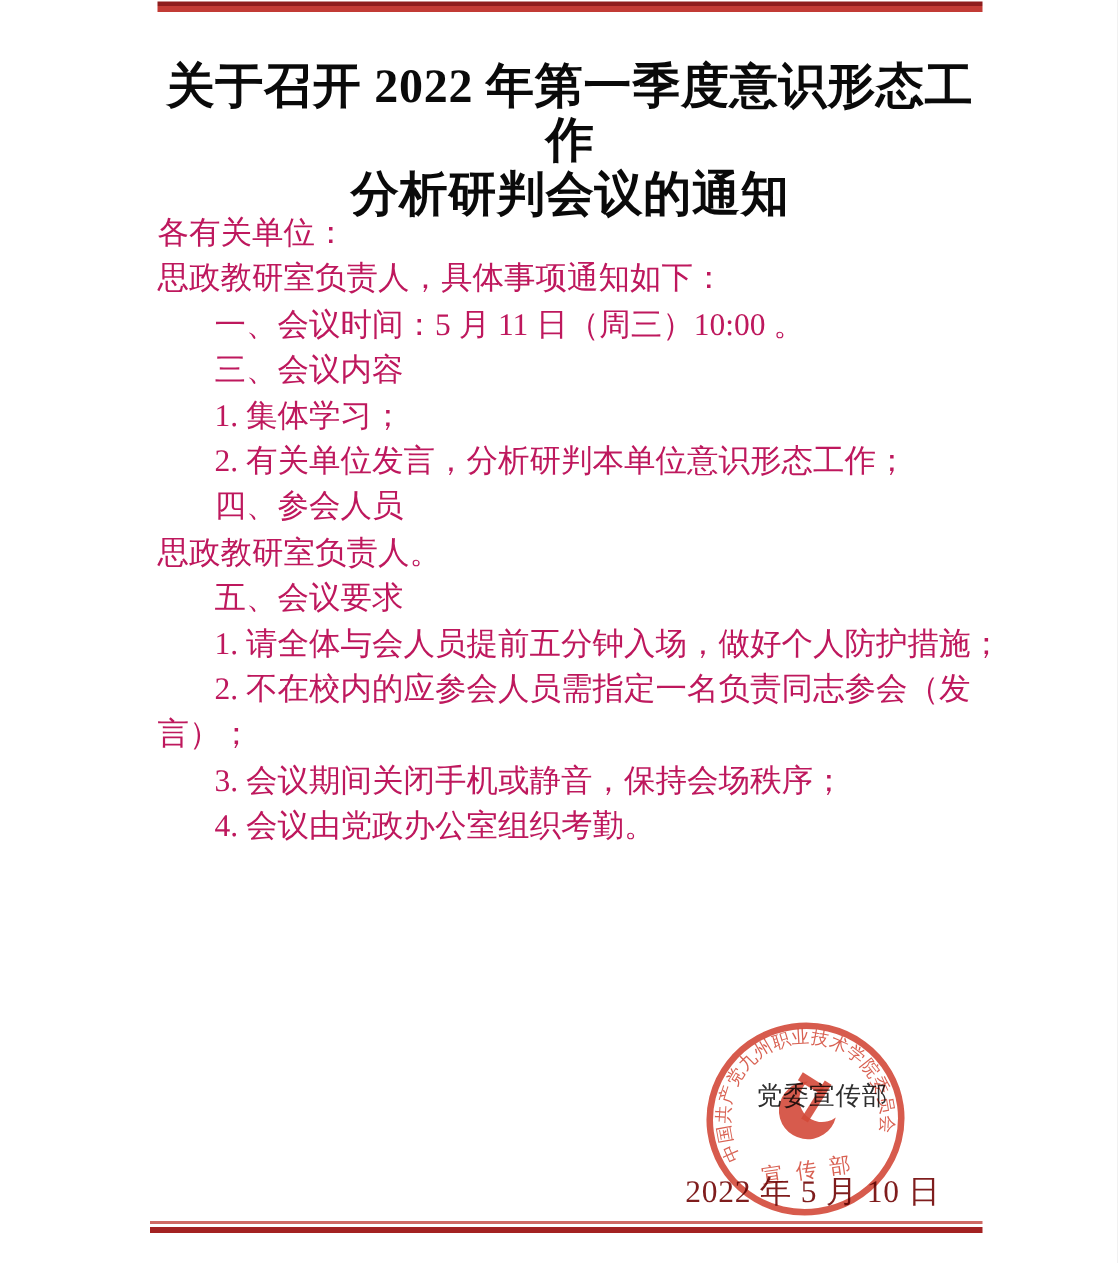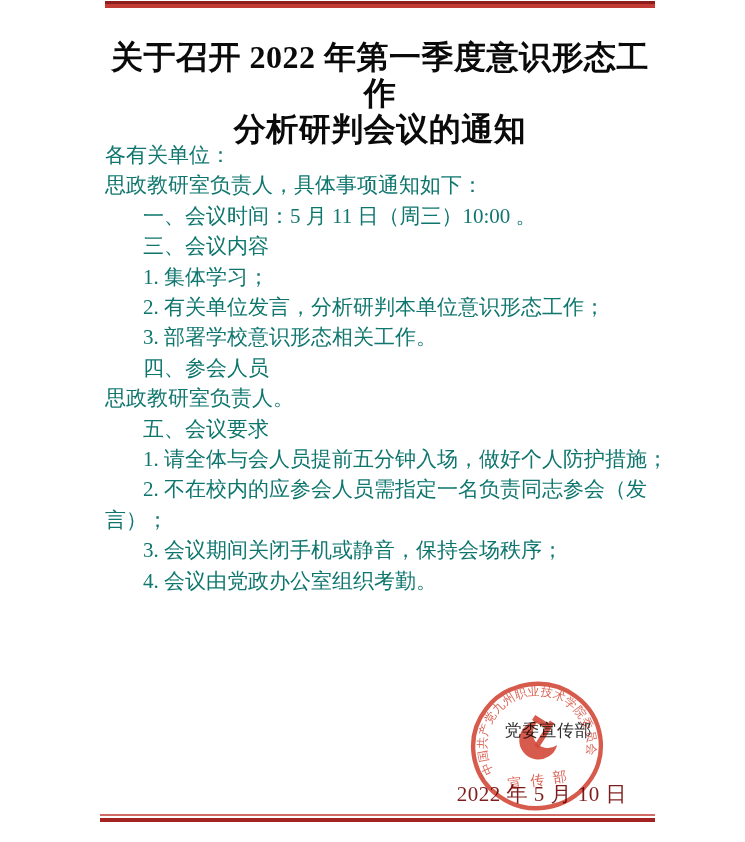--- a/index.html
+++ b/index.html
@@ -16,21 +16,21 @@
   .rule-top .main{height:4px;background:#c23b35;}
   
   .doc-title{
     position:absolute;left:105px;top:39px;width:550px;
     text-align:center;font-weight:bold;color:#0a0a0a;
     font-size:32px;line-height:36px;letter-spacing:0.5px;
   }
   
   .doc-body{
     position:absolute;left:105px;top:140px;width:560px;
-    font-size:21px;line-height:30.4px;color:#0f766e;
+    font-size:21px;line-height:30.4px;color:#be185d;
   }
   .doc-body p{margin:0;white-space:nowrap;}
   .doc-body p.indent{padding-left:38px;}
   
   .sig-name{
     position:absolute;right:153px;top:719px;
     font-size:17px;color:#2e2e2e;letter-spacing:0.5px;white-space:nowrap;
   }
   .sig-date{
     position:absolute;right:118px;top:780px;
@@ -63,21 +63,20 @@
     <div>分析研判会议的通知</div>
   </div>
 
   <div class="doc-body">
     <p>各有关单位：</p>
     <p>思政教研室负责人，具体事项通知如下：</p>
     <p class="indent">一、会议时间：5 月 11 日（周三）10:00 。</p>
     <p class="indent">三、会议内容</p>
     <p class="indent">1. 集体学习；</p>
     <p class="indent">2. 有关单位发言，分析研判本单位意识形态工作；</p>
-    <p class="indent">3. 部署学校意识形态相关工作。</p>
     <p class="indent">四、参会人员</p>
     <p>思政教研室负责人。</p>
     <p class="indent">五、会议要求</p>
     <p class="indent">1. 请全体与会人员提前五分钟入场，做好个人防护措施；</p>
     <p class="indent">2. 不在校内的应参会人员需指定一名负责同志参会（发</p>
     <p>言）；</p>
     <p class="indent">3. 会议期间关闭手机或静音，保持会场秩序；</p>
     <p class="indent">4. 会议由党政办公室组织考勤。</p>
   </div>
 

